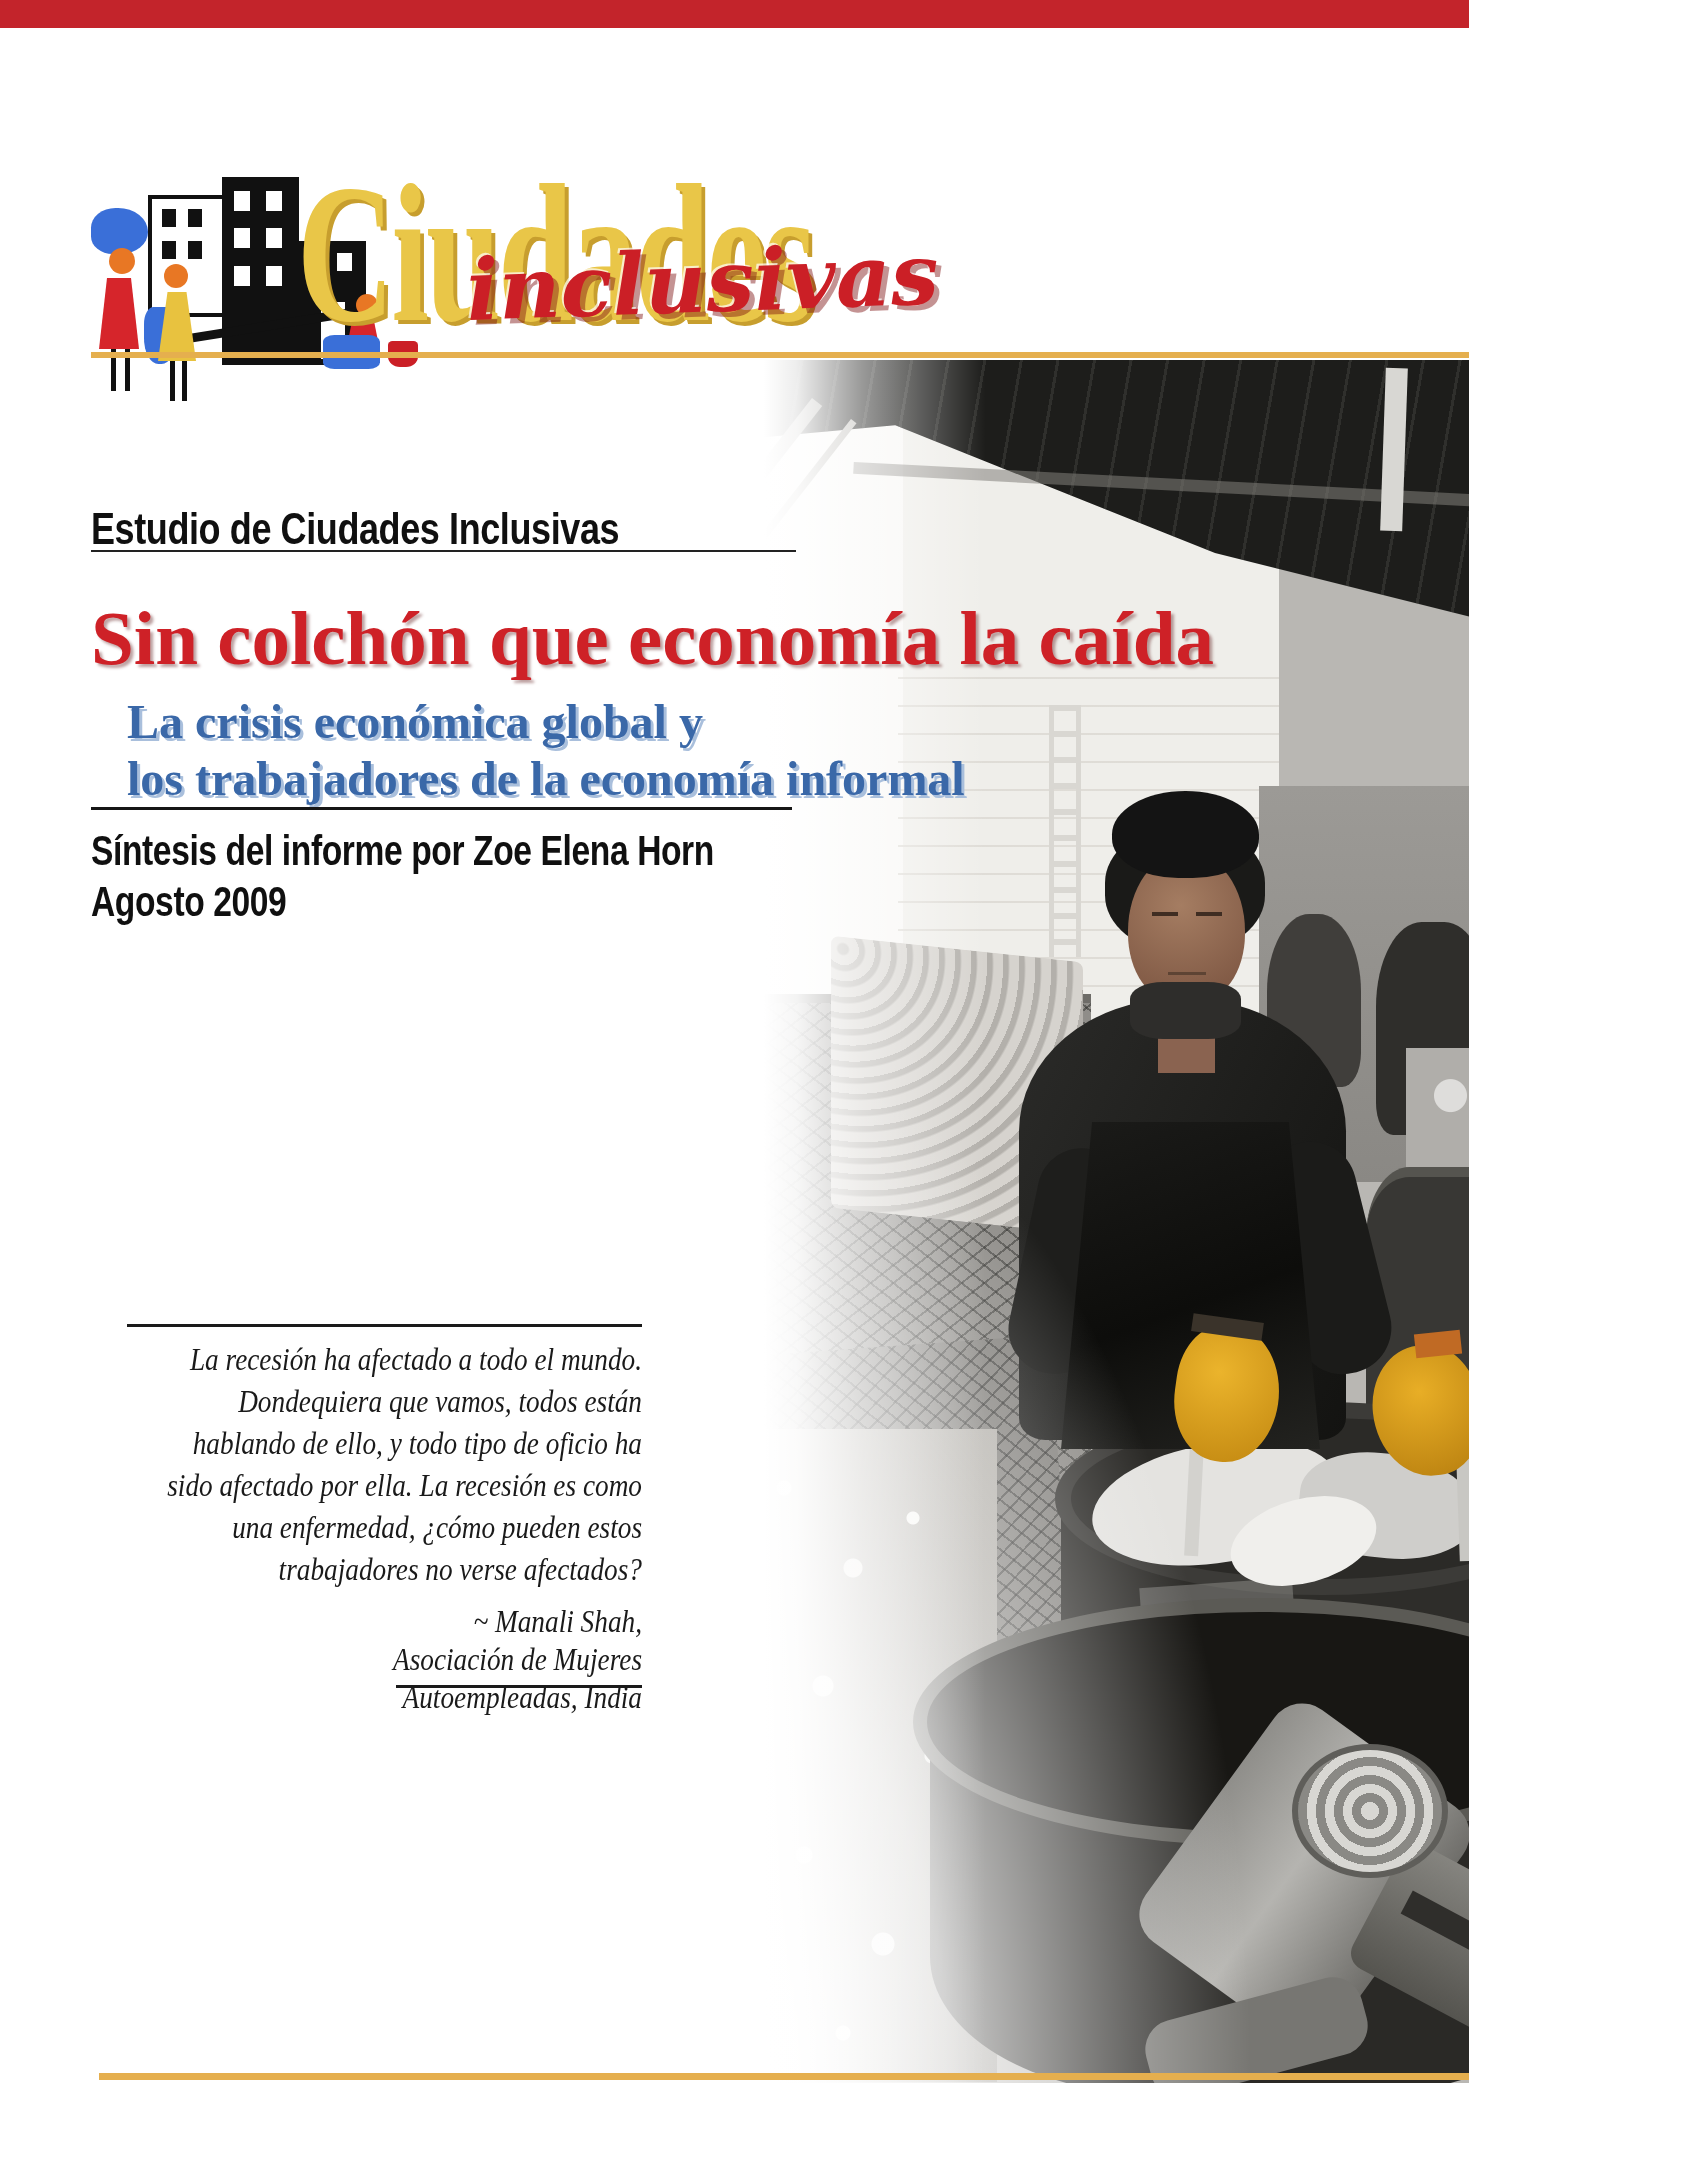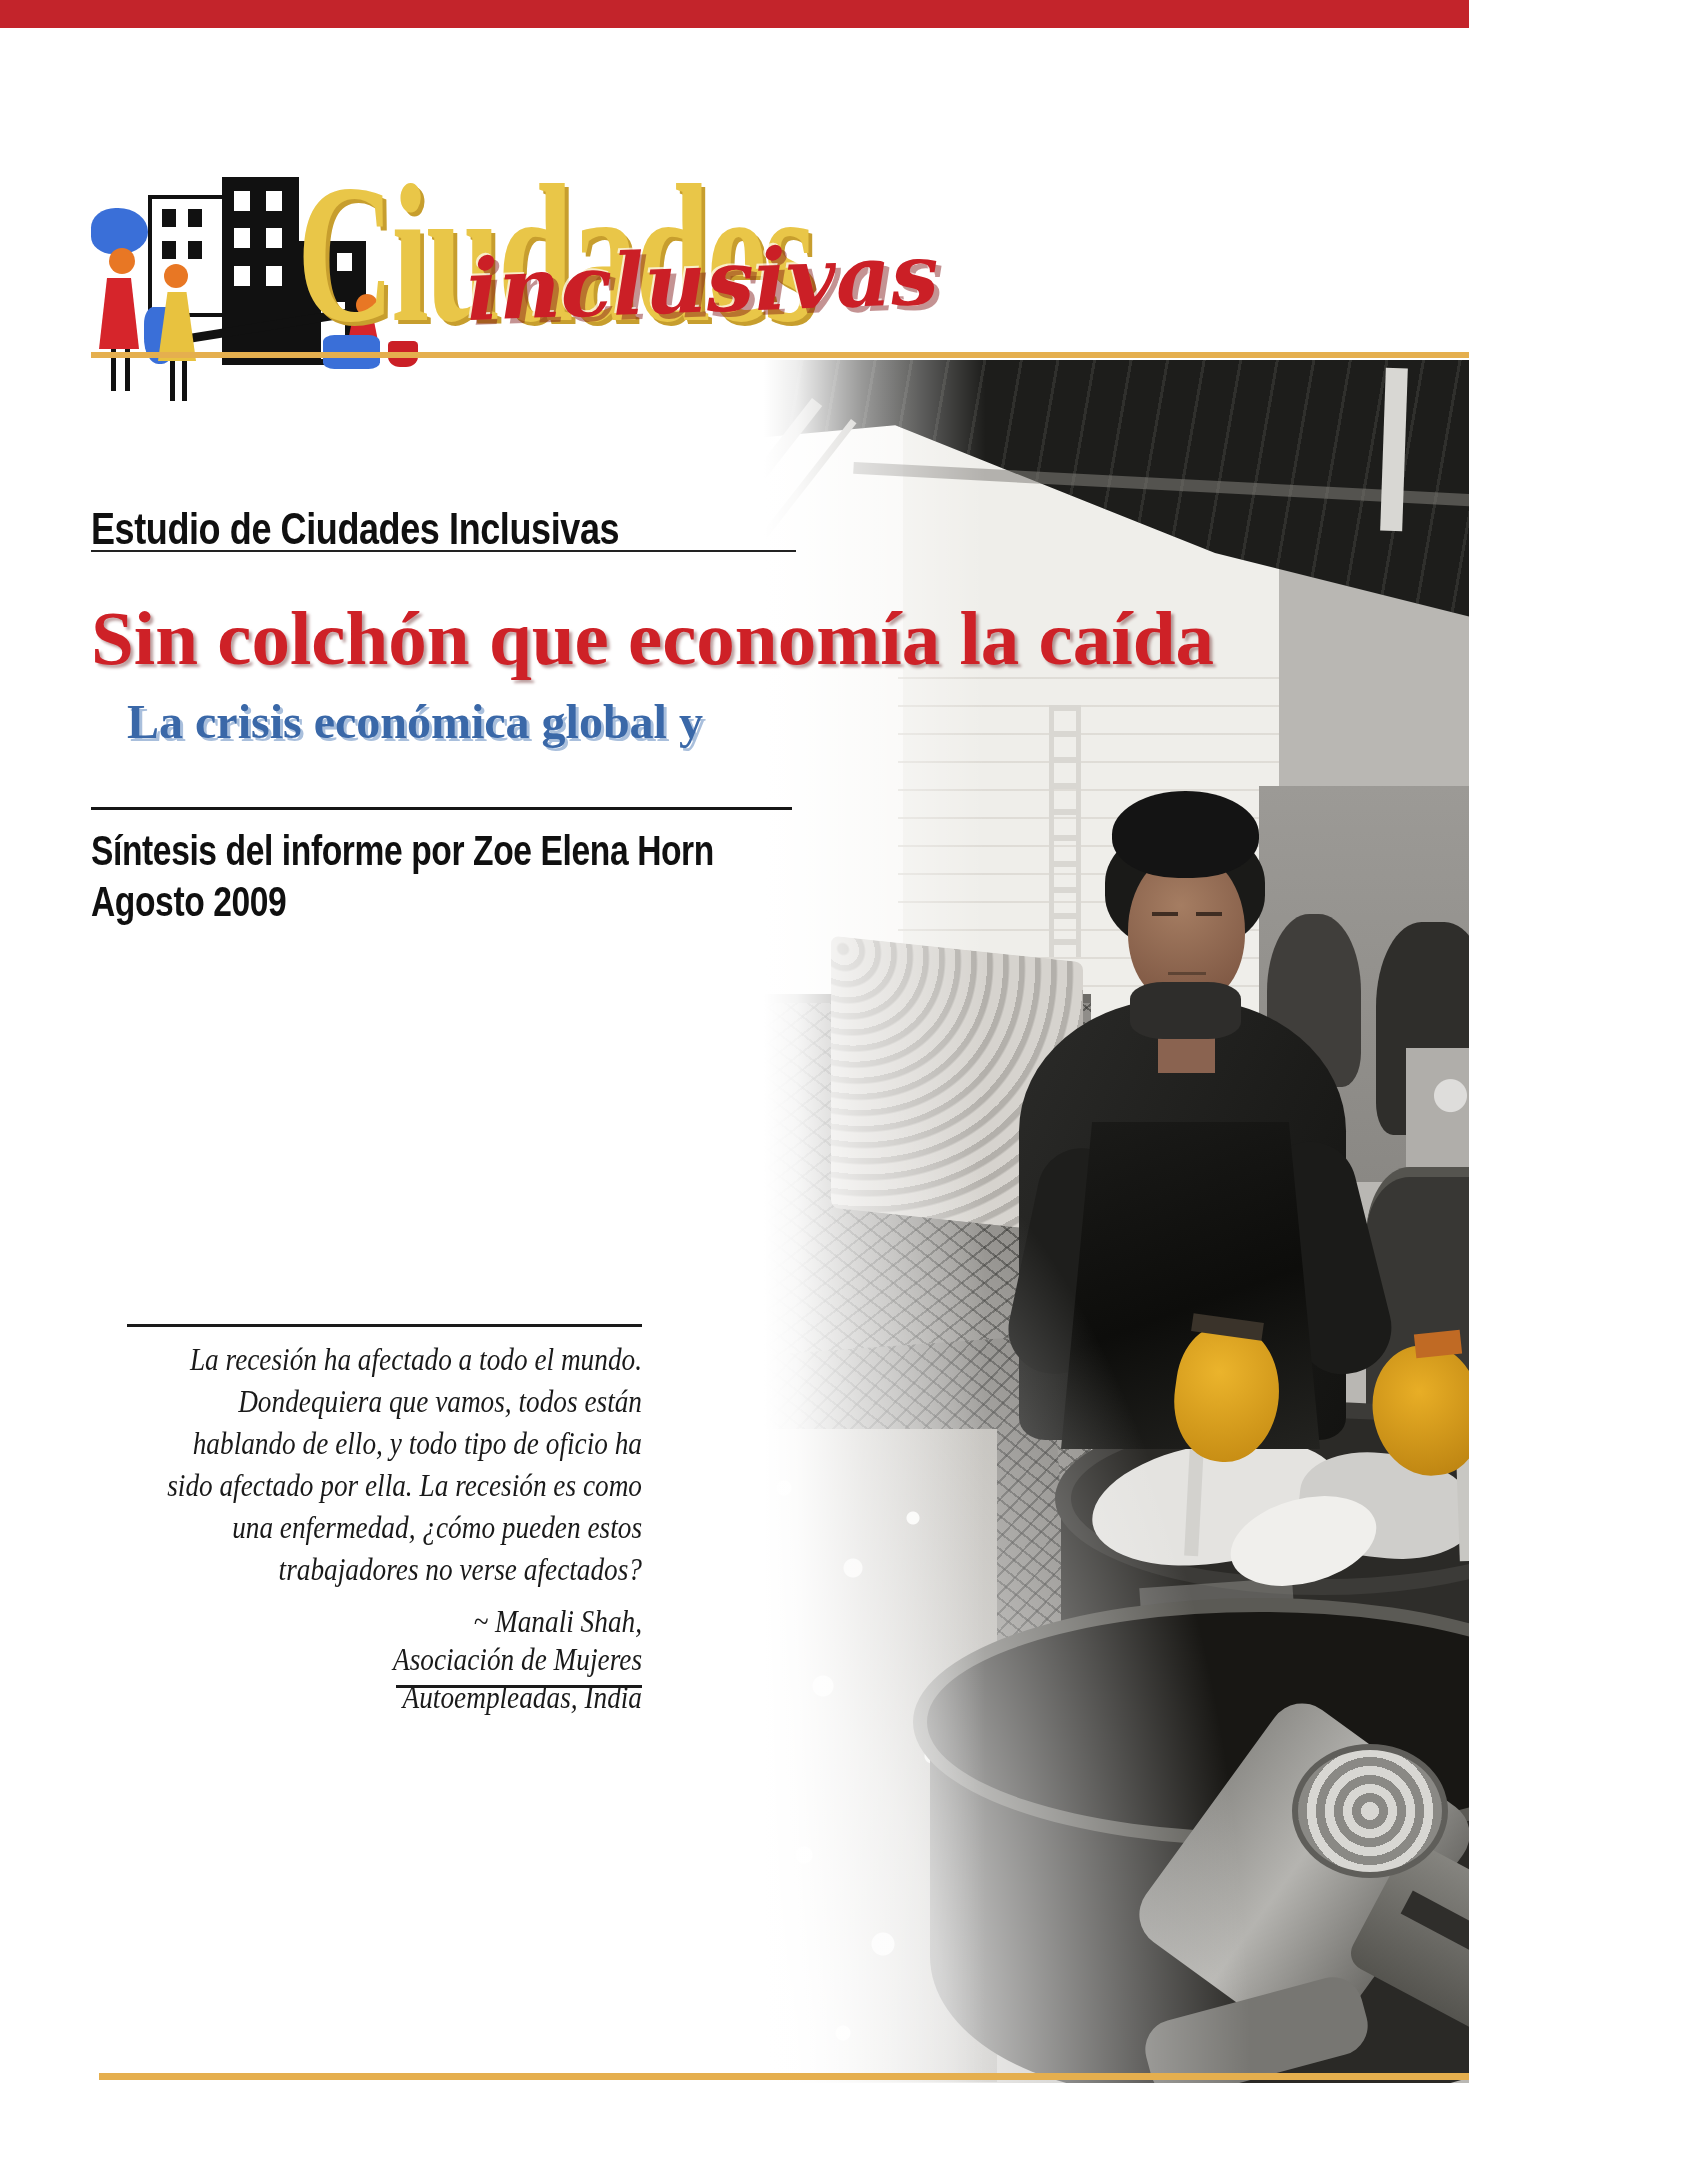--- a/index.html
+++ b/index.html
@@ -267,20 +267,21 @@
     <div class="ph fade-left"></div>
   </div>
 
   <div class="kicker">Estudio de Ciudades Inclusivas</div>
   <div class="kicker-rule"></div>
 
   <div class="title">Sin colchón que economía la caída</div>
 
   <div class="subtitle">
     <div>La crisis económica global y</div>
+    <div>los trabajadores de la economía informal</div>
   </div>
   <div class="subtitle-rule"></div>
 
   <div class="byline">
     <div>Síntesis del informe por Zoe Elena Horn</div>
     <div>Agosto 2009</div>
   </div>
 
   <div class="quote-rule-top"></div>
   <div class="quote-block">

